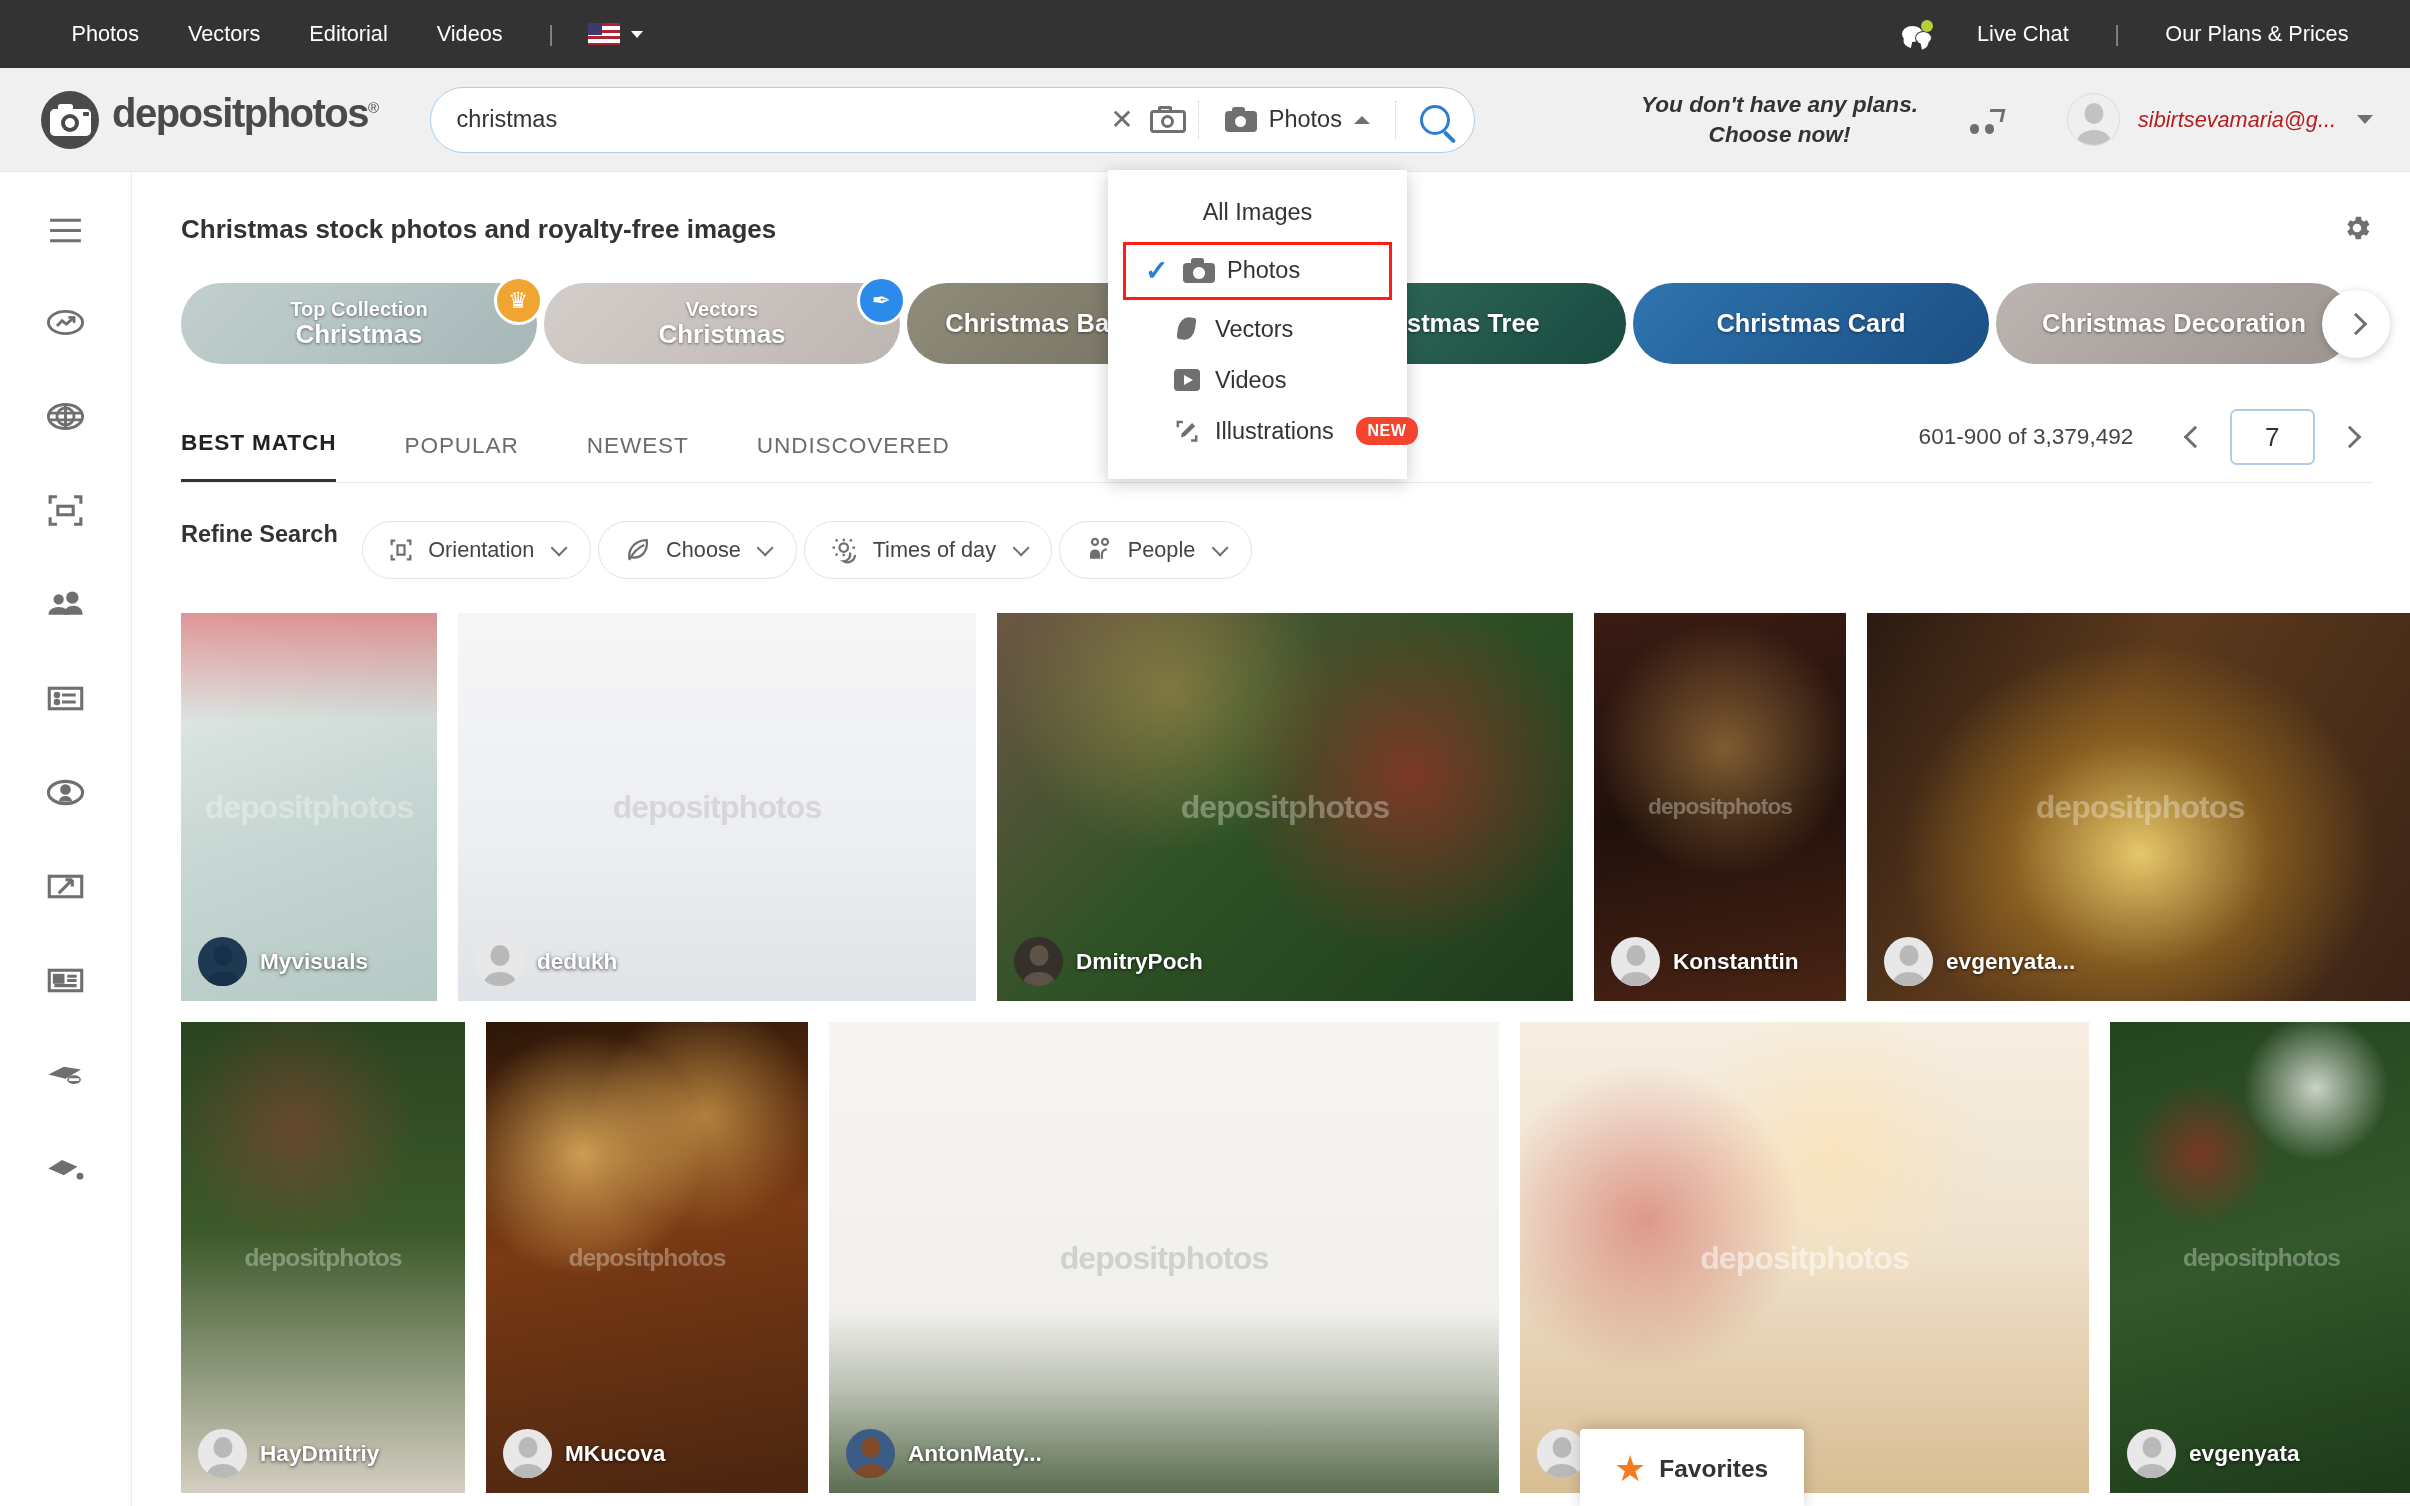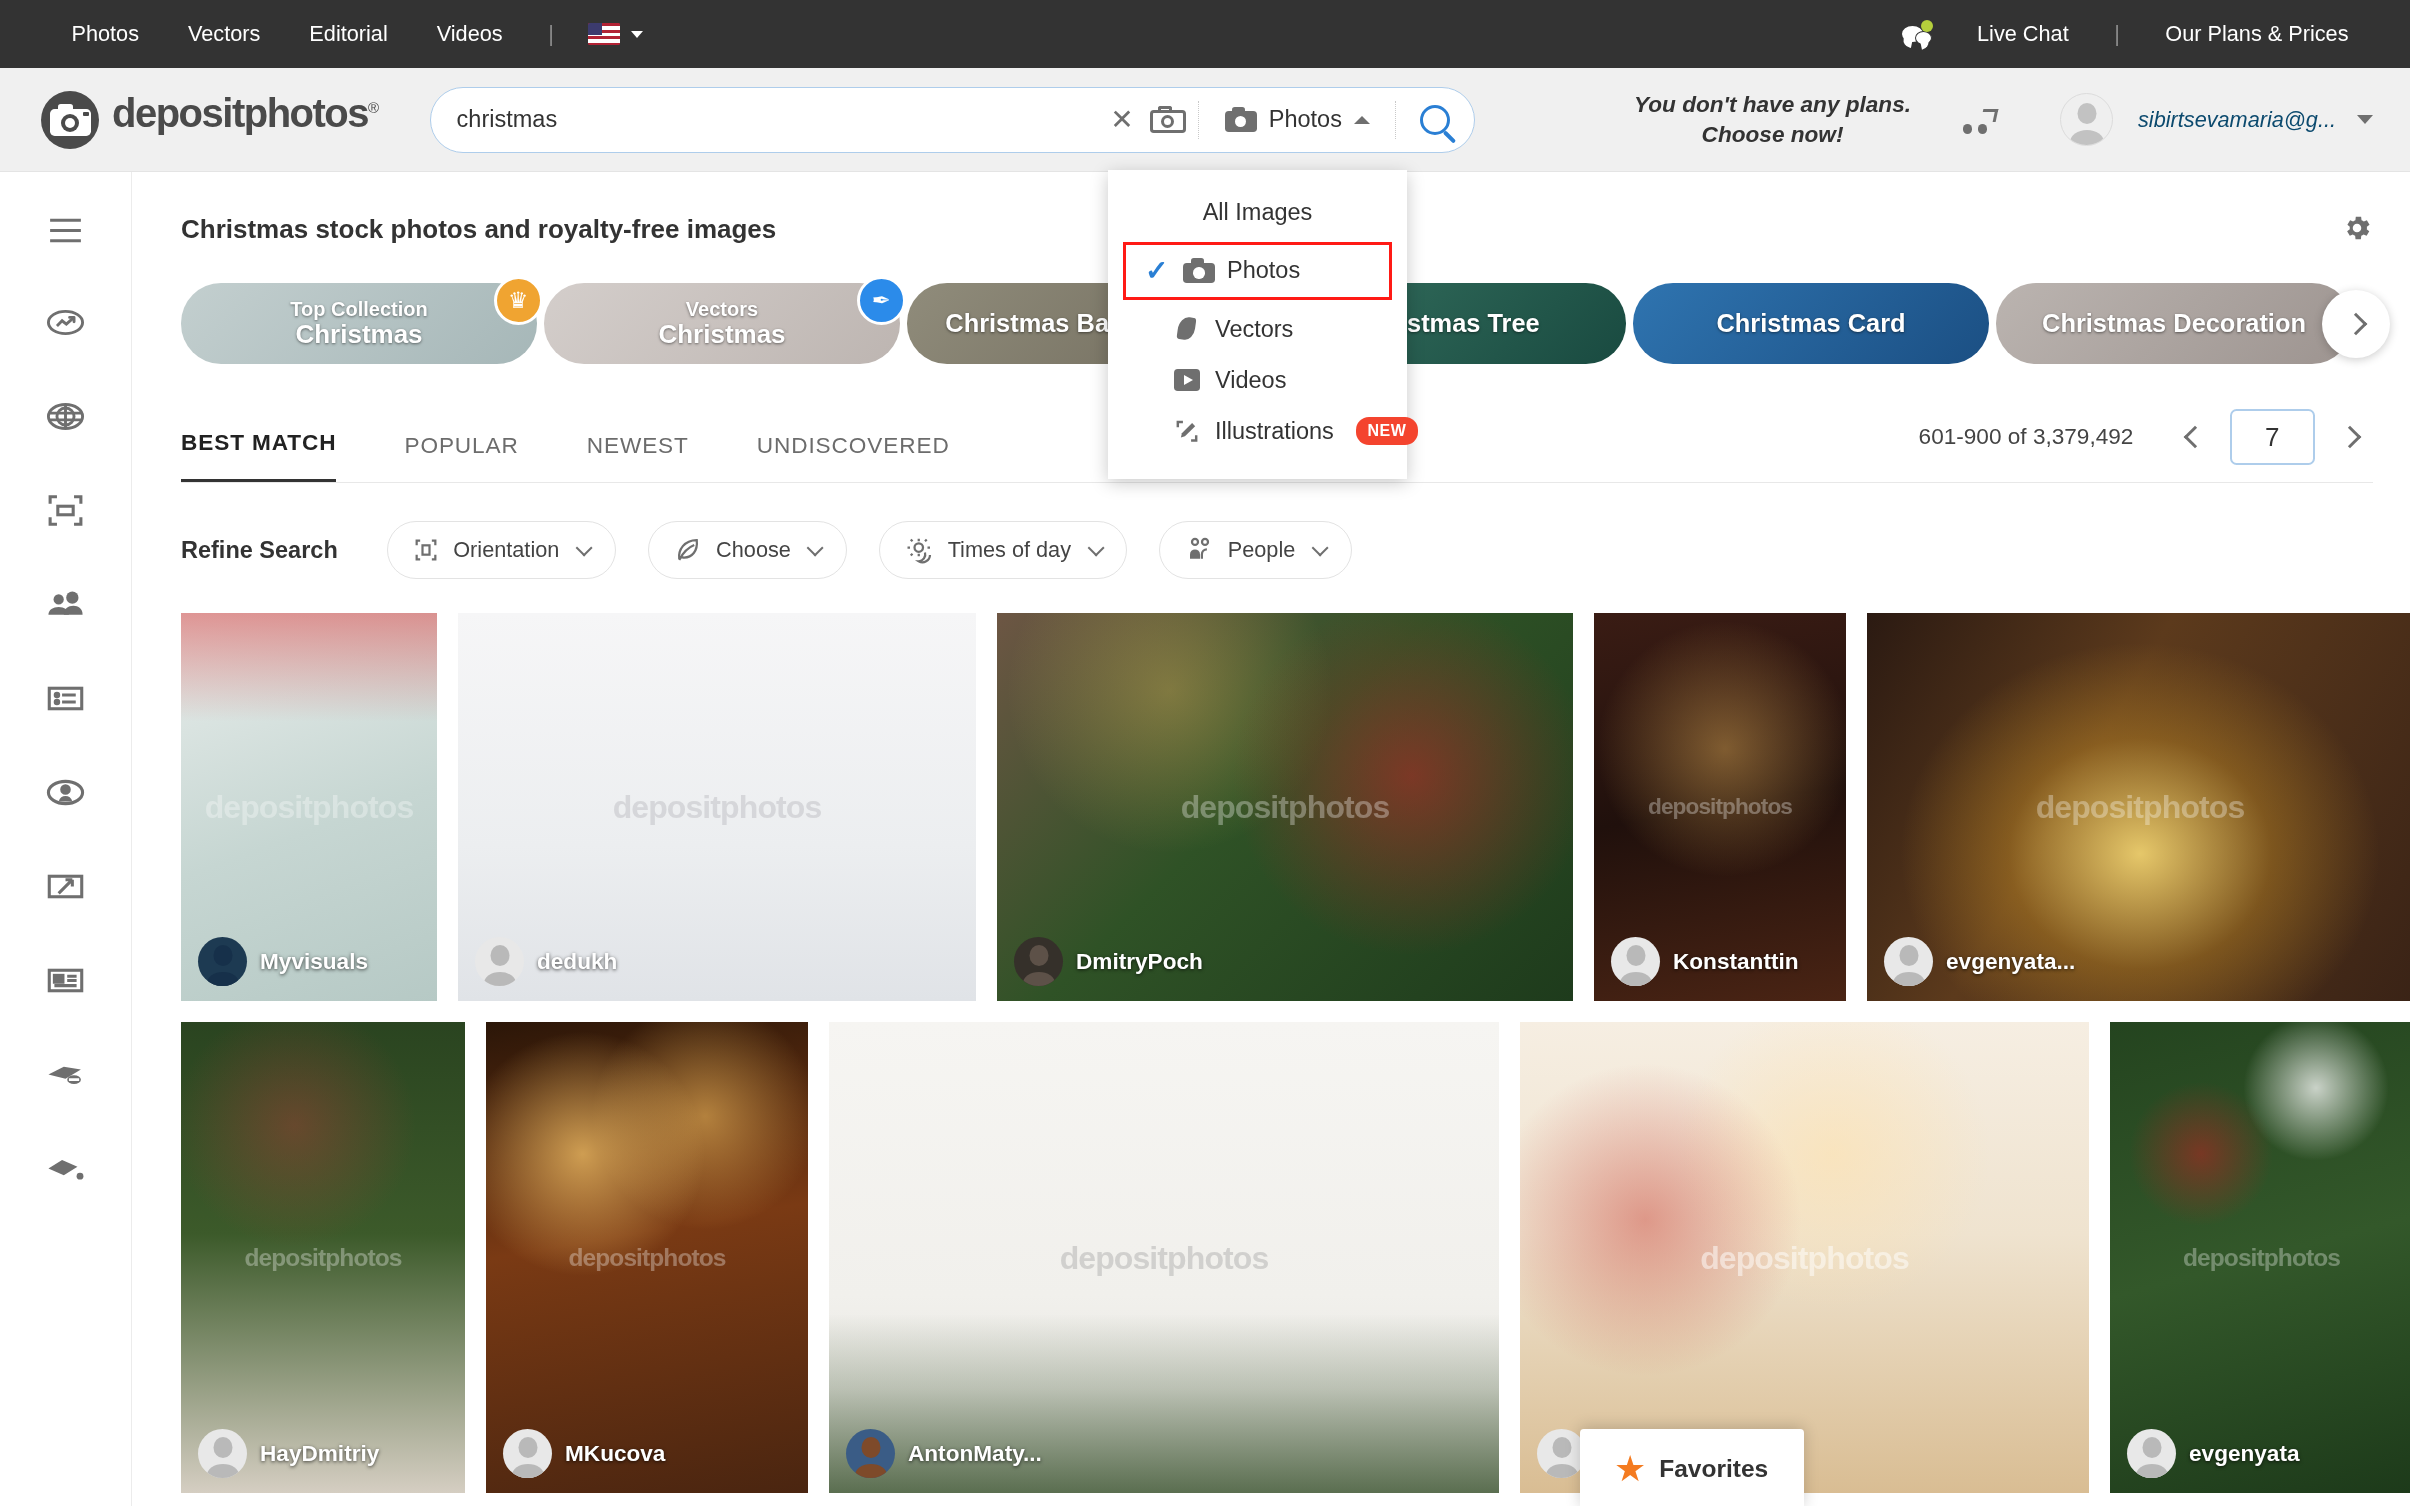--- a/index.html
+++ b/index.html
@@ -225,21 +225,21 @@
     border: 1.9px solid #dcdcdc; position: relative; overflow: hidden; flex: none;
   }
   .avatar .head {
     position: absolute; left: 50%; top: 9.4px; transform: translateX(-50%);
     width: 19px; height: 21px; border-radius: 50%; background: #c2c2c2;
   }
   .avatar .body2 {
     position: absolute; left: 50%; bottom: -9.4px; transform: translateX(-50%);
     width: 34px; height: 24.5px; border-radius: 50% 50% 0 0; background: #c2c2c2;
   }
-  .acct-email { font-size: 21.7px; color: #0c4a6e; margin-left: 25px; cursor: pointer; }
+  .acct-email { font-size: 21.7px; color: #b91c1c; margin-left: 18px; cursor: pointer; }
   .acct-caret {
     margin-left: 21px; width: 0; height: 0; border-left: 8.5px solid transparent;
     border-right: 8.5px solid transparent; border-top: 9.4px solid #6f6f6f; cursor: pointer;
   }
 
   
   .body-wrap { display: flex; height: calc(1507px - 171px); }
 
   .sidebar {
     width: 132px; background: #ffffff; border-right: 0.9px solid #ececec;
@@ -309,21 +309,21 @@
   .chev { width: 16px; height: 16px; border-top: 3.3px solid #6f6f6f; border-right: 3.3px solid #6f6f6f; }
   .chev.left { transform: rotate(-135deg); }
   .chev.right { transform: rotate(45deg); }
   .page-box {
     width: 85px; height: 56px; border: 2.4px solid #aecdeb; border-radius: 6.6px;
     display: flex; align-items: center; justify-content: center;
     font-size: 26px; color: #333; margin: 0 11.3px; cursor: text;
   }
 
   
-  .refine-row { display: flex; align-items: center; gap: 32px; margin-top: 38px; }
+  .refine-row { display: flex; gap: 7px; margin-top: 38px; }
   .refine-label { font-size: 23.5px; font-weight: bold; color: #333; margin-right: 17px; }
   .refine-pill {
     height: 58px; border: 1.9px solid #e3e3e3; border-radius: 29px; background: #fff;
     display: flex; align-items: center; gap: 13px; padding: 0 24.5px; cursor: pointer;
   }
   .refine-text { font-size: 21.7px; color: #444; }
   .chev-sm {
     width: 12.2px; height: 12.2px; border-bottom: 2.8px solid #6f6f6f; border-right: 2.8px solid #6f6f6f;
     transform: rotate(45deg); margin-left: 5.6px; margin-top: -4.7px;
   }

